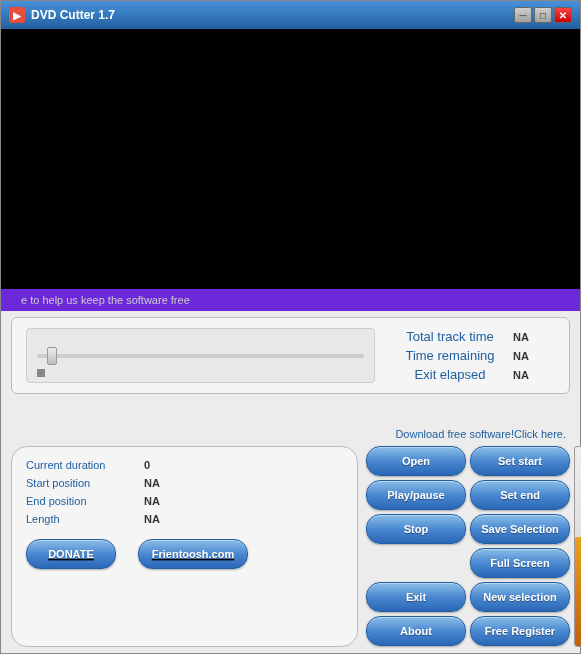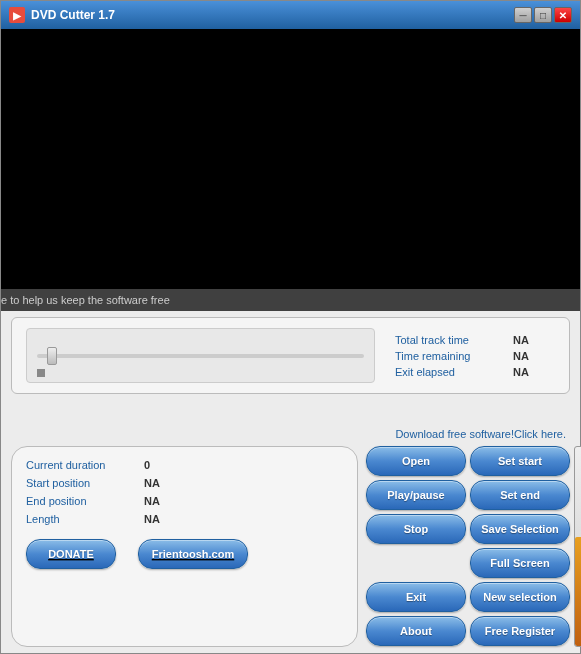--- a/index.html
+++ b/index.html
@@ -70,26 +70,26 @@
     .video-area {
       background: #000;
       height: 260px;
       flex-shrink: 0;
       position: relative;
       overflow: hidden;
     }
 
     
     .ticker-bar {
-      background: #404040;
+      background: #6d28d9;
       color: #ccc;
       height: 22px;
       display: flex;
       align-items: center;
-      padding: 0 0;
+      padding: 0 20px;
       font-size: 11px;
       flex-shrink: 0;
     }
 
     
     .main-content {
       display: flex;
       flex-direction: column;
       flex: 1;
       padding: 6px 10px;
@@ -153,22 +153,23 @@
       gap: 4px;
       min-width: 160px;
     }
     .track-row {
       display: flex;
       gap: 8px;
       align-items: center;
     }
     .track-label {
       color: #2060a0;
-      font-size: 11px;
+      font-size: 13px;
       min-width: 110px;
+      text-align: center;
     }
     .track-value {
       color: #333;
       font-size: 11px;
       font-weight: bold;
     }
 
     
     .download-link {
       text-align: right;

